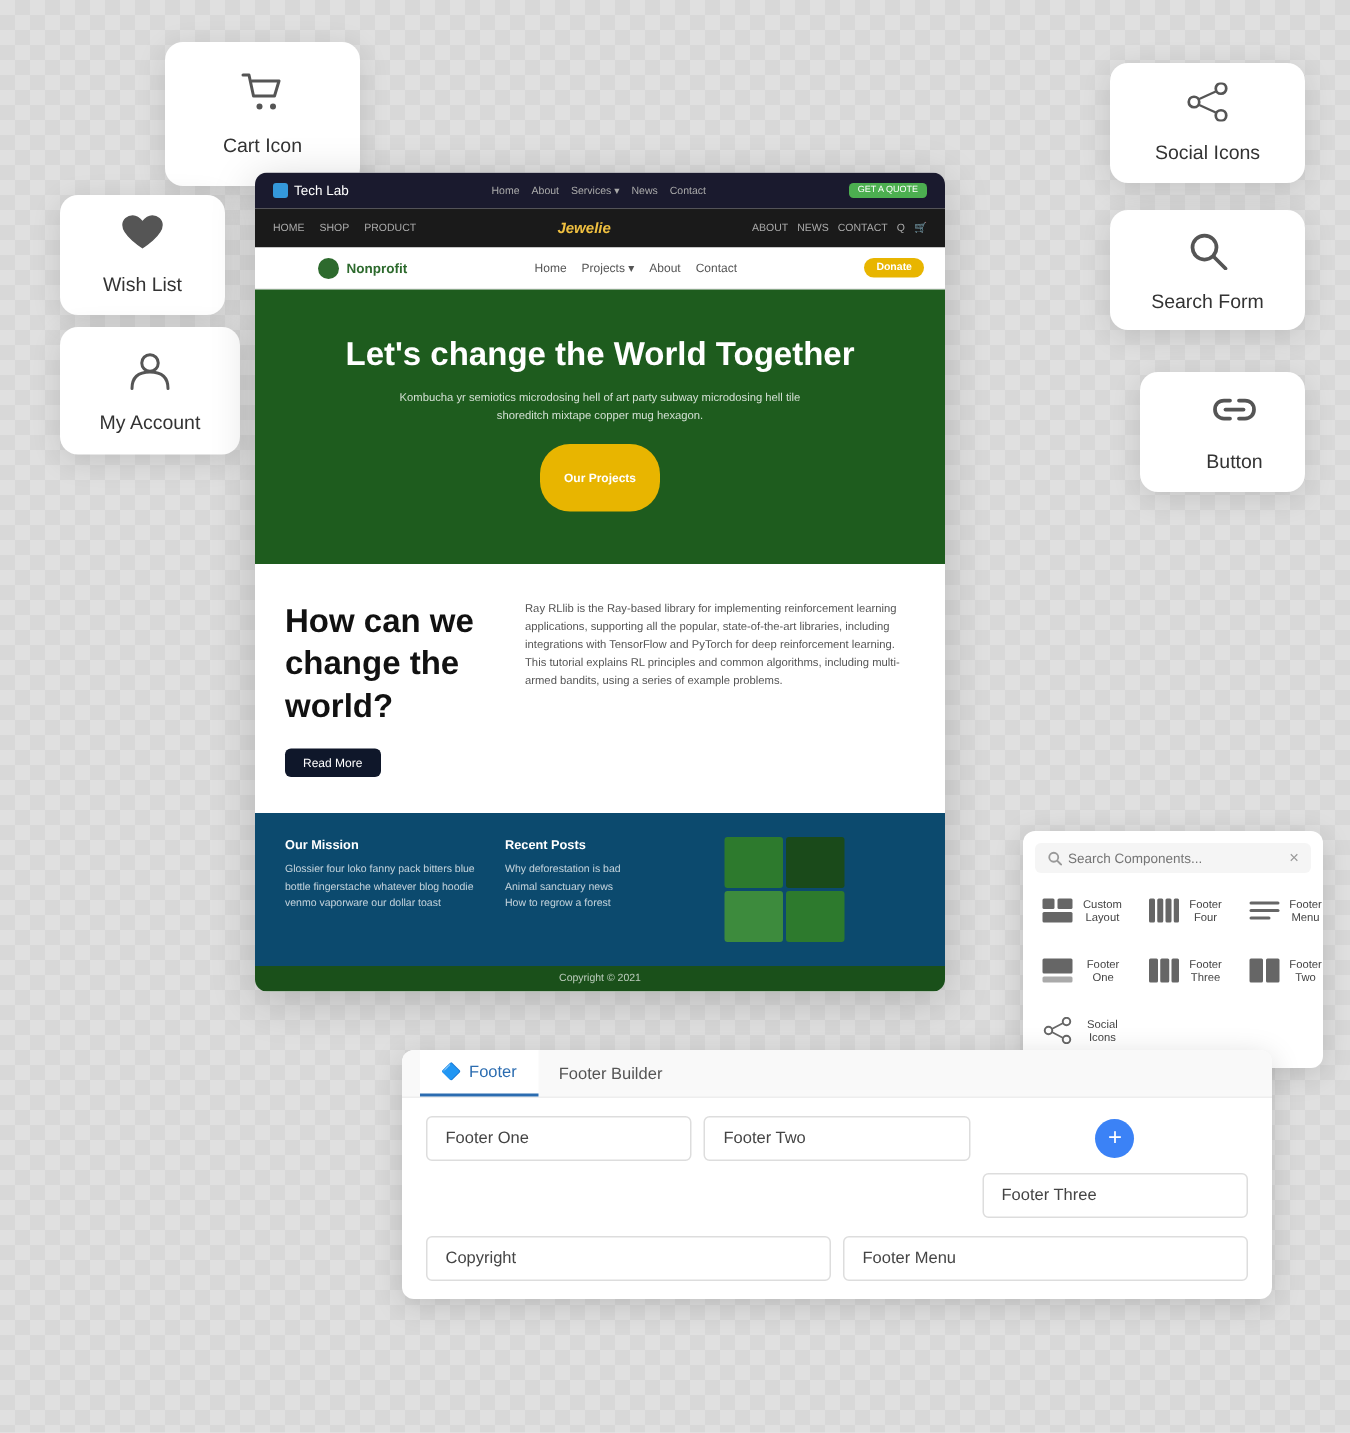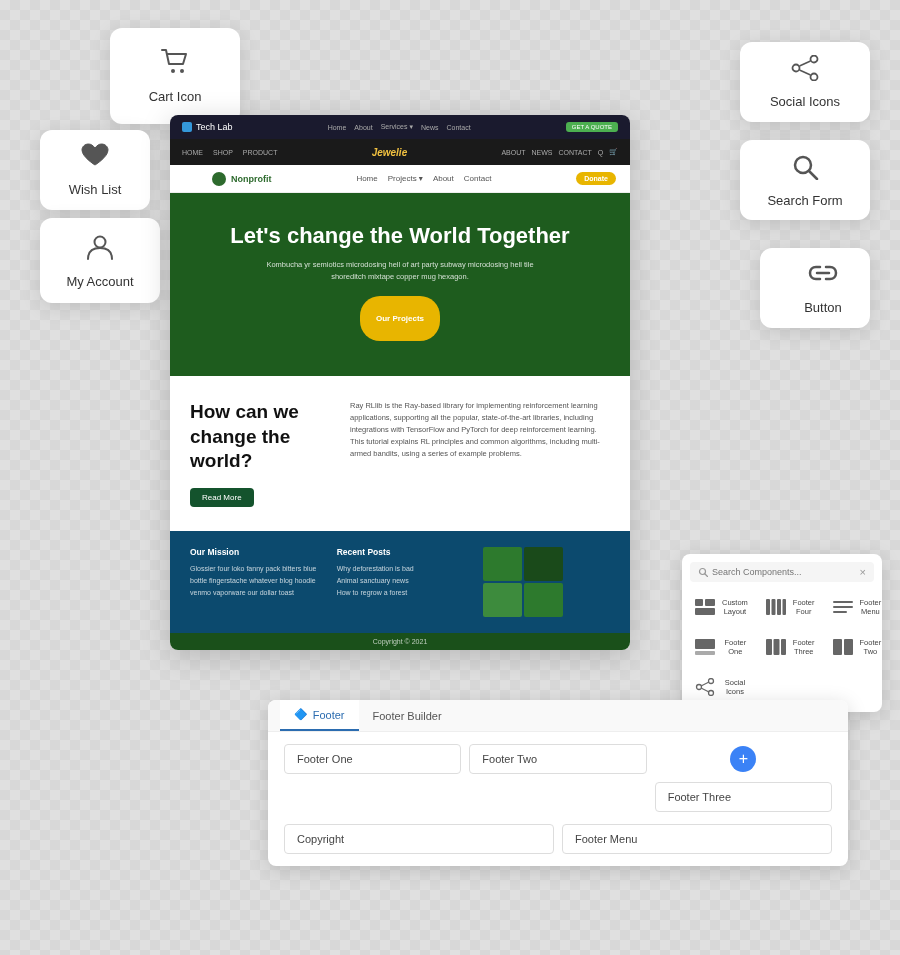--- a/index.html
+++ b/index.html
@@ -248,28 +248,28 @@
     .content-section {
       background: #fff;
       padding: 24px 20px;
       display: flex;
       gap: 20px;
     }
     .content-left {
       flex: 0 0 140px;
     }
     .content-left h2 {
-      font-size: 19px;
+      font-size: 22px;
       font-weight: 700;
       color: #111;
       line-height: 1.3;
       margin-bottom: 12px;
     }
     .btn-read-more {
-      background: #14532d;
+      background: #0f172a;
       color: #fff;
       border: none;
       padding: 5px 12px;
       border-radius: 4px;
       font-size: 8px;
       cursor: pointer;
     }
     .content-right {
       flex: 1;
     }

